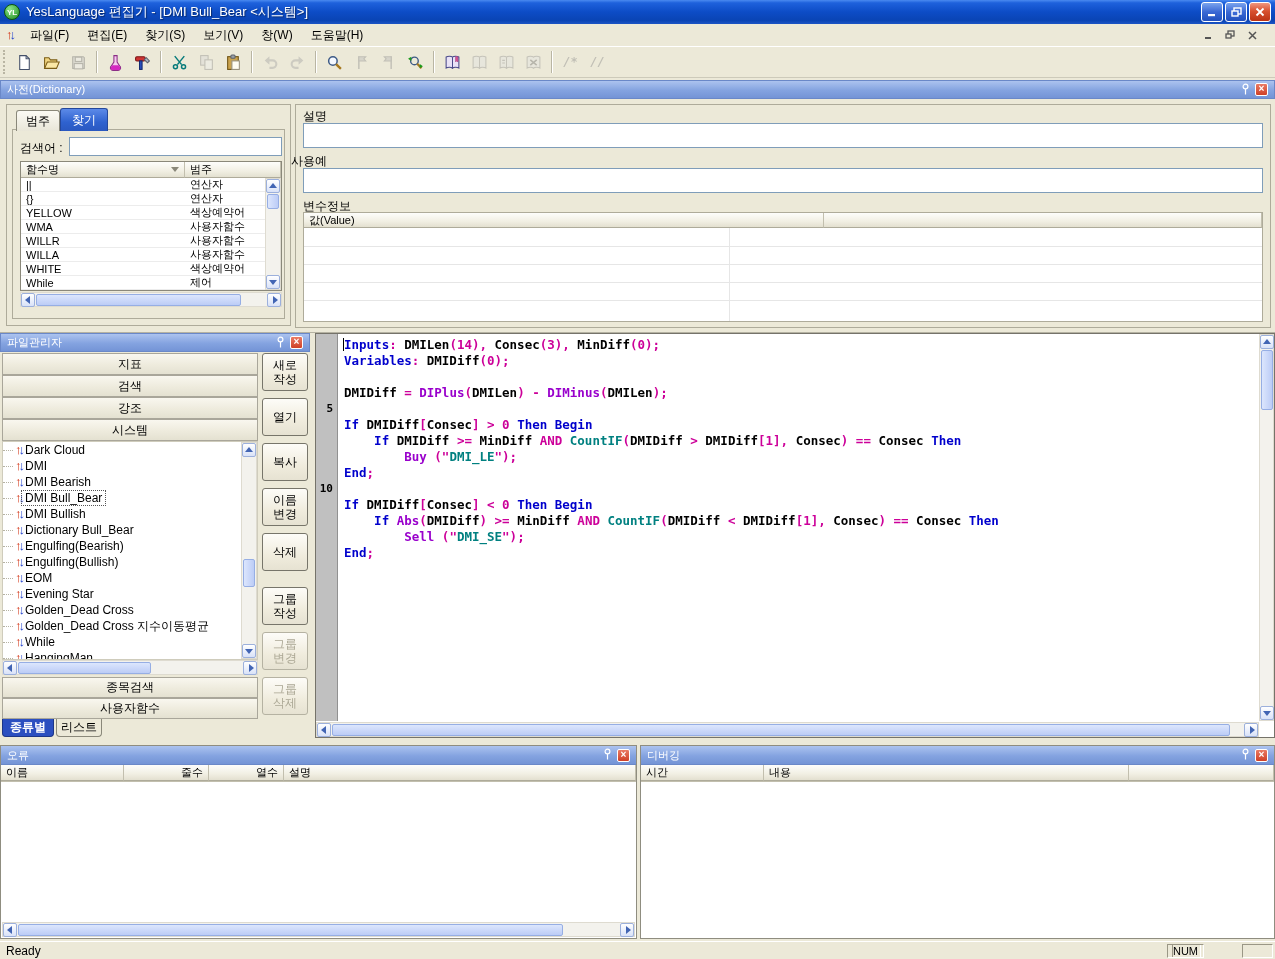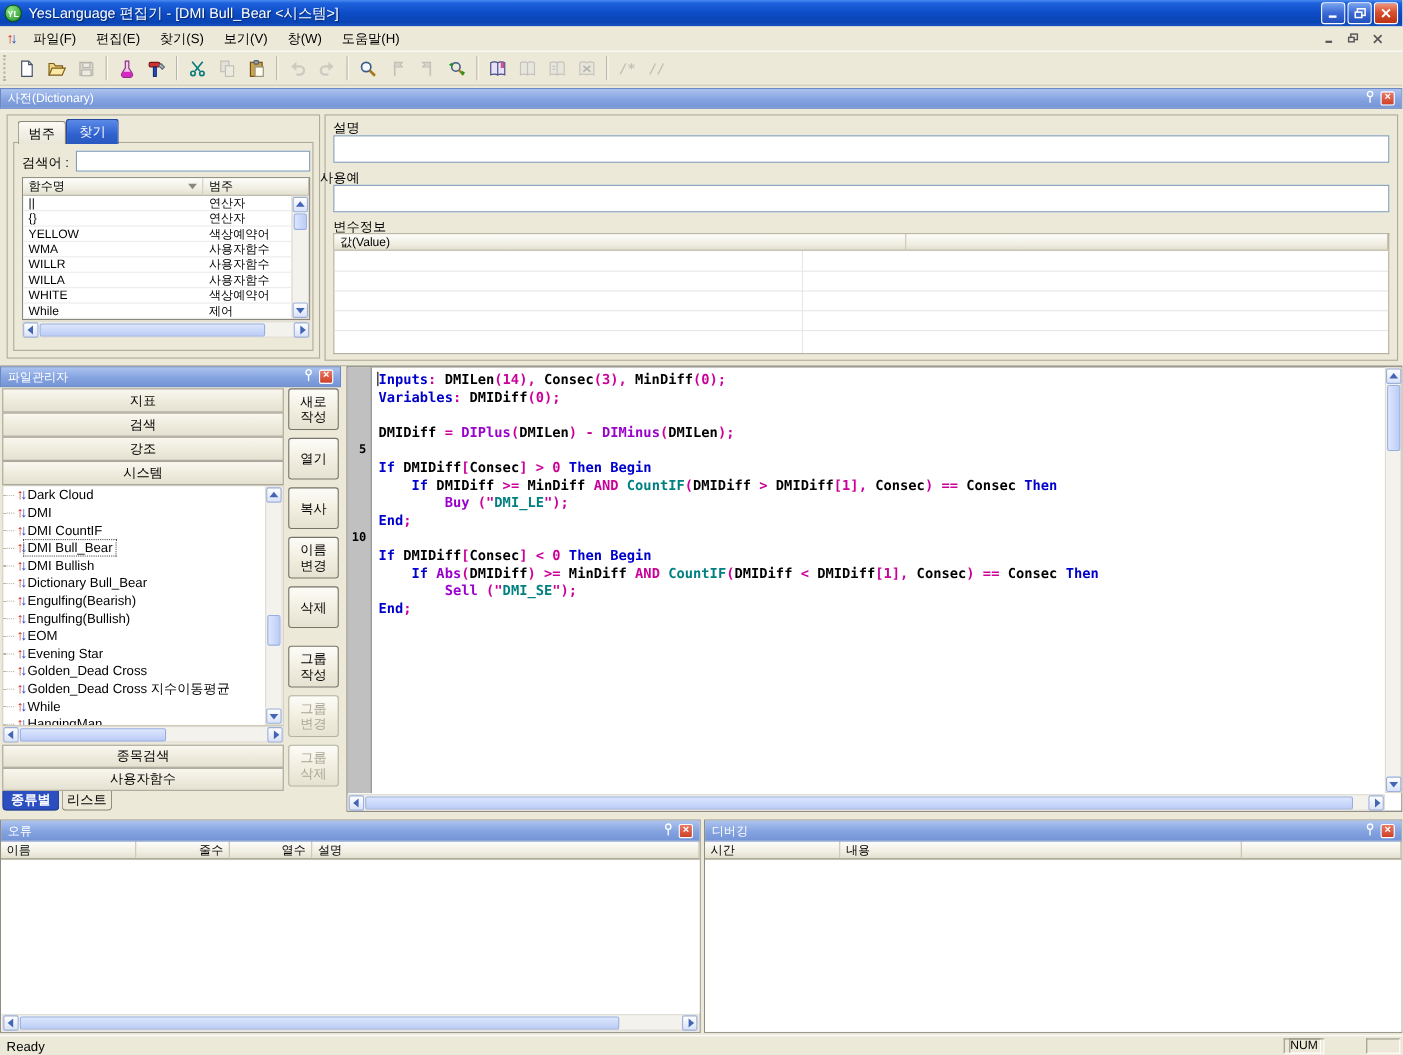--- a/index.html
+++ b/index.html
@@ -420,21 +420,21 @@
         <span class="tree-label">Dark Cloud</span>
       </div>
       <div class="tree-item">
         <span class="tree-dots"></span>
         <span class="updown"><span class="u">↑</span><span class="d">↓</span></span>
         <span class="tree-label">DMI</span>
       </div>
       <div class="tree-item">
         <span class="tree-dots"></span>
         <span class="updown"><span class="u">↑</span><span class="d">↓</span></span>
-        <span class="tree-label">DMI CountIF</span>
+        <span class="tree-label">DMI Bearish</span>
       </div>
       <div class="tree-item">
         <span class="tree-dots"></span>
         <span class="updown"><span class="u">↑</span><span class="d">↓</span></span>
         <span class="tree-label selected">DMI Bull_Bear</span>
       </div>
       <div class="tree-item">
         <span class="tree-dots"></span>
         <span class="updown"><span class="u">↑</span><span class="d">↓</span></span>
         <span class="tree-label">DMI Bullish</span>

